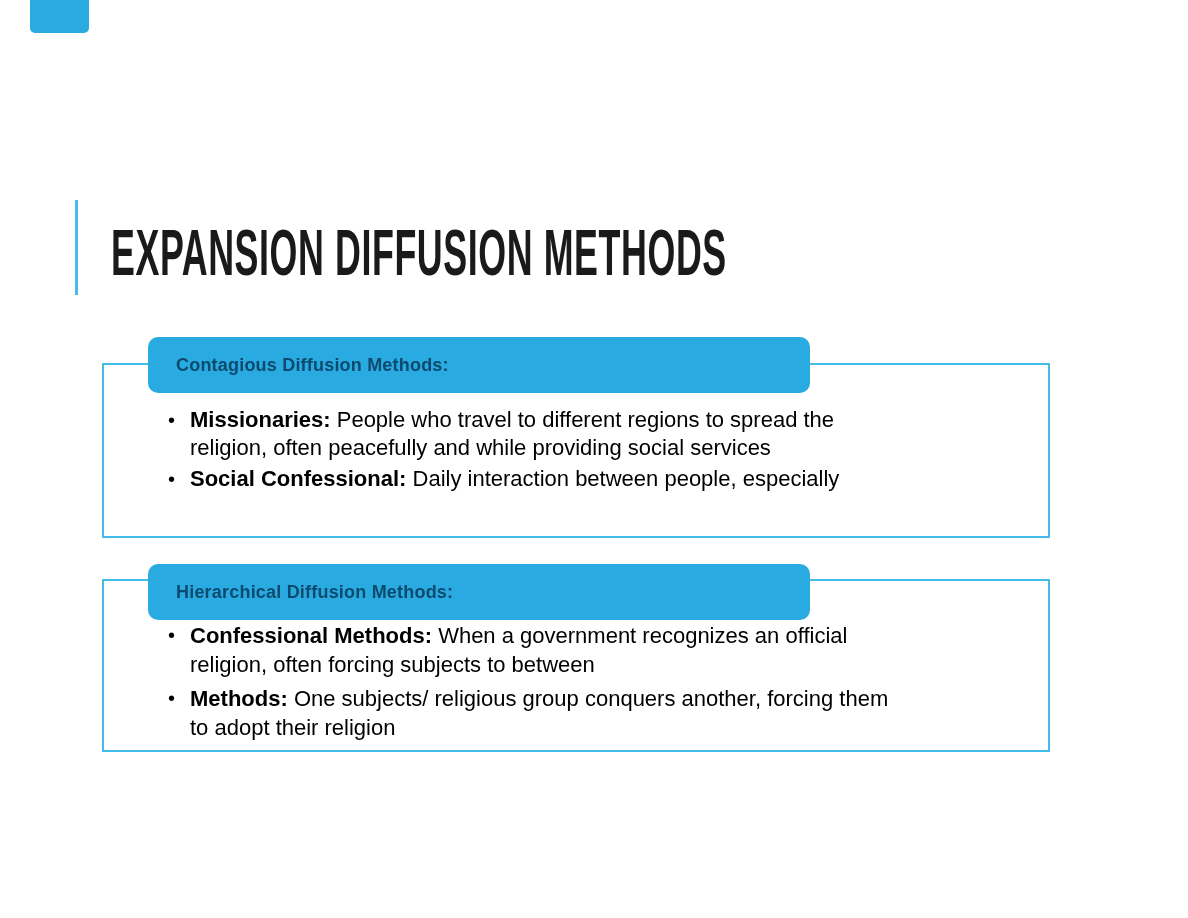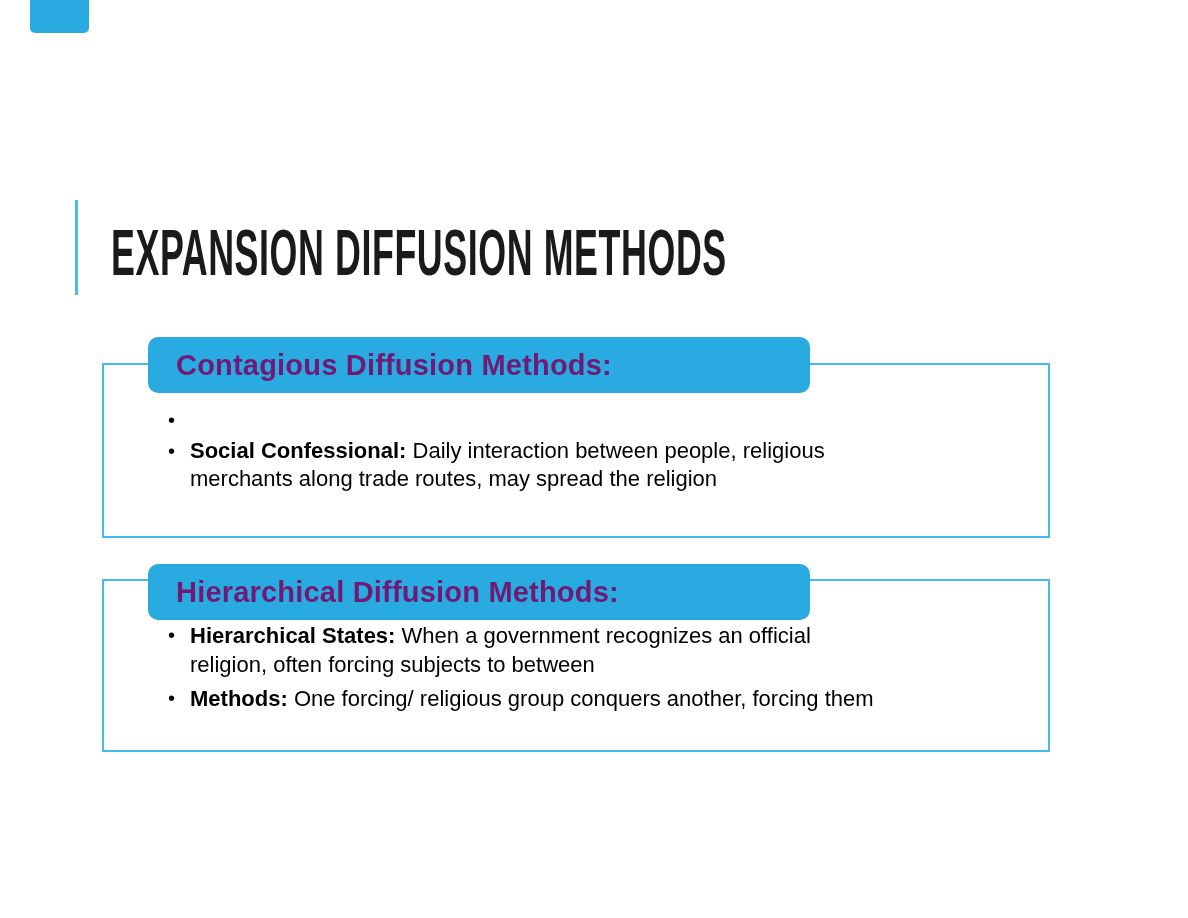--- a/index.html
+++ b/index.html
@@ -72,23 +72,23 @@
     background: #29ABE2;
     border-radius: 10px;
     display: flex;
     align-items: center;
     box-sizing: border-box;
     padding-left: 28px;
   }
   .callout-1 { top: 337px; }
   .callout-2 { top: 564px; }
   .callout-label {
-    color: #701a75;
+    color: #0c4a6e;
     font-weight: 700;
-    font-size: 29px;
+    font-size: 18px;
     letter-spacing: 0.2px;
     white-space: nowrap;
   }
   .bullets {
     position: absolute;
     left: 168px;
     width: 810px;
     display: flex;
     flex-direction: column;
   }
@@ -121,50 +121,55 @@
 
   <div class="panel panel-1"></div>
 
   <div class="callout callout-1">
     <span class="callout-label">Contagious Diffusion Methods:</span>
   </div>
 
   <div class="bullets bullets-1">
     <div class="bullet">
       <span class="bullet-marker">•</span>
+      <span class="bullet-body">
+        <span class="bullet-lead">Missionaries:</span><span> People who travel to different regions to spread the</span>
+        <br>
+        <span>religion, often peacefully and while providing social services</span>
+      </span>
     </div>
     <div class="bullet">
       <span class="bullet-marker">•</span>
       <span class="bullet-body">
-        <span class="bullet-lead">Social Confessional:</span><span> Daily interaction between people, religious</span>
+        <span class="bullet-lead">Social Confessional:</span><span> Daily interaction between people, especially</span>
         <br>
-        <span>merchants along trade routes, may spread the religion</span>
       </span>
     </div>
   </div>
 
   <div class="panel panel-2"></div>
 
   <div class="callout callout-2">
     <span class="callout-label">Hierarchical Diffusion Methods:</span>
   </div>
 
   <div class="bullets bullets-2">
     <div class="bullet">
       <span class="bullet-marker">•</span>
       <span class="bullet-body">
-        <span class="bullet-lead">Hierarchical States:</span><span> When a government recognizes an official</span>
+        <span class="bullet-lead">Confessional Methods:</span><span> When a government recognizes an official</span>
         <br>
         <span>religion, often forcing subjects to between</span>
       </span>
     </div>
     <div class="bullet">
       <span class="bullet-marker">•</span>
       <span class="bullet-body">
-        <span class="bullet-lead">Methods:</span><span> One forcing/ religious group conquers another, forcing them</span>
+        <span class="bullet-lead">Methods:</span><span> One subjects/ religious group conquers another, forcing them</span>
         <br>
+        <span>to adopt their religion</span>
       </span>
     </div>
   </div>
 
   <div class="accent-bottom-bar"></div>
 
 </div>
 
 </body></html>

